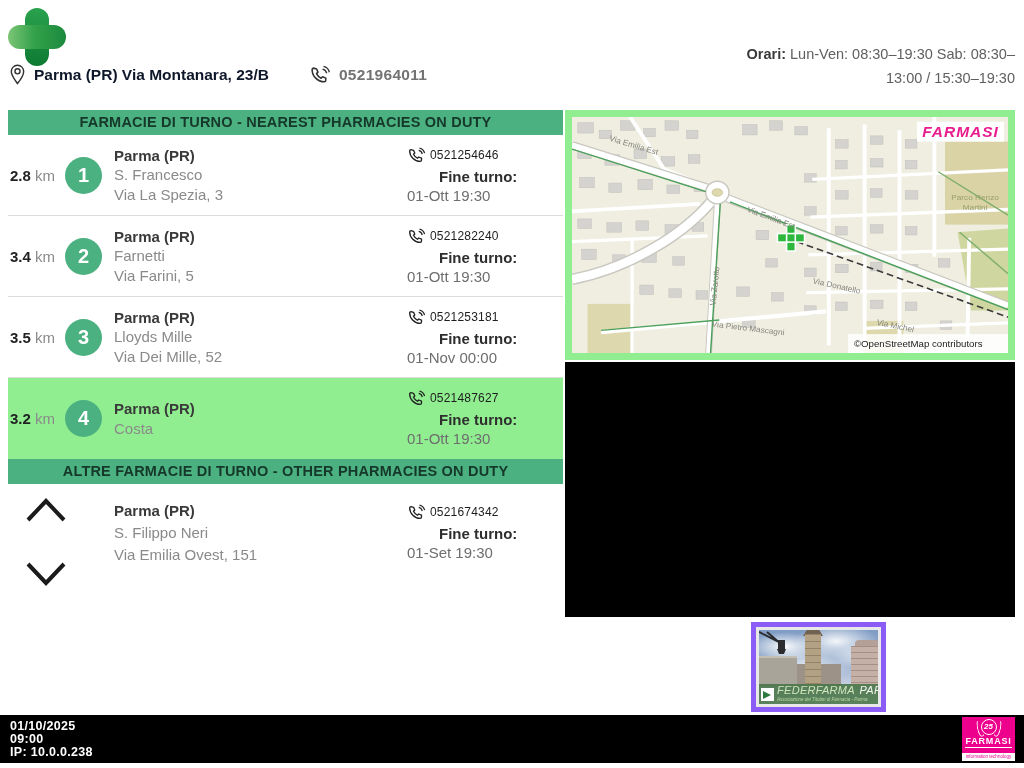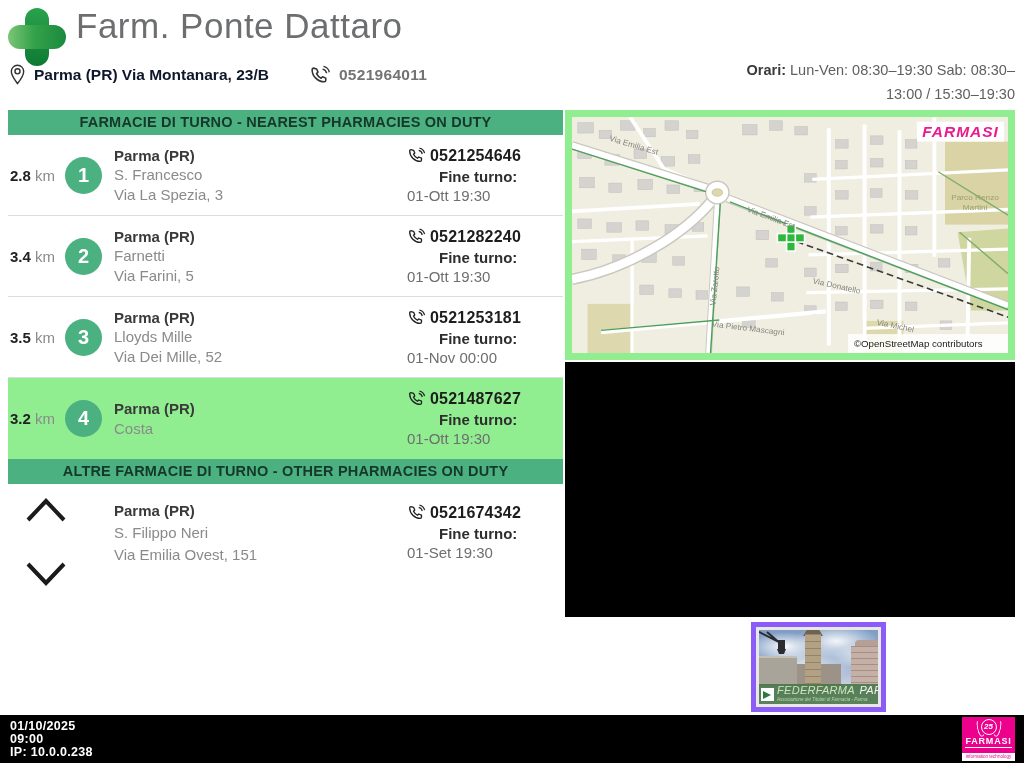--- a/index.html
+++ b/index.html
@@ -15,21 +15,21 @@
     position:absolute; left:76px; top:6px; font-size:35px; font-weight:300;
     color:#6c6e70; letter-spacing:.5px;
   }
   .addr-row { position:absolute; left:8px; top:63px; display:flex; align-items:center; }
   .pin-ico { width:19px; height:23px; margin-right:7px; }
   .addr-text { font-size:15.5px; font-weight:bold; color:#0f172a; }
   .hdr-phone { display:flex; align-items:center; margin-left:40px; }
   .hdr-phone-ico { width:22px; height:22px; margin-right:8px; color:#333; }
   .hdr-phone-num { font-size:15.5px; font-weight:bold; color:#737373; letter-spacing:.3px; }
   .hours {
-    position:absolute; right:9px; top:58px; width:420px; text-align:right;
+    position:absolute; right:9px; top:42px; width:420px; text-align:right;
     font-size:14.5px; color:#5f5f5f; line-height:24px;
   }
   .hours b { color:#3a3a3a; }
 
   
   .left-panel { position:absolute; left:8px; top:110px; width:555px; }
   .sec-header {
     height:25px; line-height:25px; background:#4cb181; text-align:center;
     font-size:14.5px; font-weight:bold; color:#15382a; letter-spacing:.2px;
   }
@@ -41,21 +41,21 @@
   .badge {
     width:37px; height:37px; border-radius:50%; background:#4cb181; color:#fff;
     font-size:20px; font-weight:bold; display:flex; align-items:center; justify-content:center;
   }
   .info { width:293px; line-height:19.5px; }
   .city { font-size:15px; font-weight:bold; color:#3a3a3a; }
   .sub { font-size:15px; color:#8a8a8a; }
   .contact { flex:1; line-height:19px; }
   .phone-line { display:flex; align-items:flex-end; margin-bottom:2px; }
   .ph-ico { width:19px; height:19px; color:#222; margin-right:4px; }
-  .ph-num { font-size:16px; font-weight:bold; color:#1d1d1d; letter-spacing:.2px; }
+  .ph-num { font-size:12px; font-weight:normal; color:#1d1d1d; letter-spacing:.2px; }
   .fine-label { font-size:15px; font-weight:bold; color:#2e2e2e;margin-left:32px; }
   .fine-val { font-size:15px; color:#6e6e6e; }
 
   .other-row { display:flex; padding-top:13px; height:120px; background:#fff; }
   .chev-col { width:106px; display:flex; flex-direction:column; justify-content:space-between; height:90px; padding-left:16px; }
   .chev-btn { width:44px; height:26px; background:none; border:none; cursor:pointer; padding:0; }
   .other-info { width:293px; line-height:22px; padding-top:3px; }
   .other-contact { flex:1; line-height:19px; padding-top:6px; }
 
   
@@ -137,21 +137,20 @@
       </linearGradient>
       <linearGradient id="gh" x1="0" y1="0" x2="1" y2="0">
         <stop offset="0" stop-color="#7cc576"></stop>
           <stop offset="0.45" stop-color="#33a24a"></stop>
           <stop offset="1" stop-color="#1c8a3e"></stop>
       </linearGradient>
     </defs>
     <rect x="21" y="4" width="24" height="58" rx="12" fill="url(#gv)"></rect>
     <rect x="4" y="21" width="58" height="24" rx="12" fill="url(#gh)"></rect>
   </svg>
-  <h1 class="page-title">Farm. Ponte Dattaro</h1>
 
   <div class="addr-row">
     <svg class="pin-ico" viewBox="0 0 24 28">
       <path d="M12 2.4 C7.4 2.4 4.2 5.9 4.2 10.2 C4.2 15.8 12 25.4 12 25.4 S19.8 15.8 19.8 10.2 C19.8 5.9 16.6 2.4 12 2.4 Z" fill="none" stroke="#333" stroke-width="1.8"></path>
       <circle cx="12" cy="10" r="3.2" fill="none" stroke="#333" stroke-width="1.8"></circle>
     </svg>
     <span class="addr-text">Parma (PR) Via Montanara, 23/B</span>
     <span class="hdr-phone">
       <svg class="hdr-phone-ico" viewBox="0 0 24 24">
         <path d="M5 4.5 C4.2 4.5 3.4 5.3 3.4 6.2 C3.4 13.2 9.6 19.4 16.6 19.4 C17.5 19.4 18.3 18.6 18.3 17.7 L18.3 15.4 L14.8 13.9 L13.2 15.5 C11 14.4 9.3 12.7 8.2 10.5 L9.8 8.9 L8.3 5.4 Z" fill="none" stroke="currentColor" stroke-width="1.7" stroke-linejoin="round"></path>

